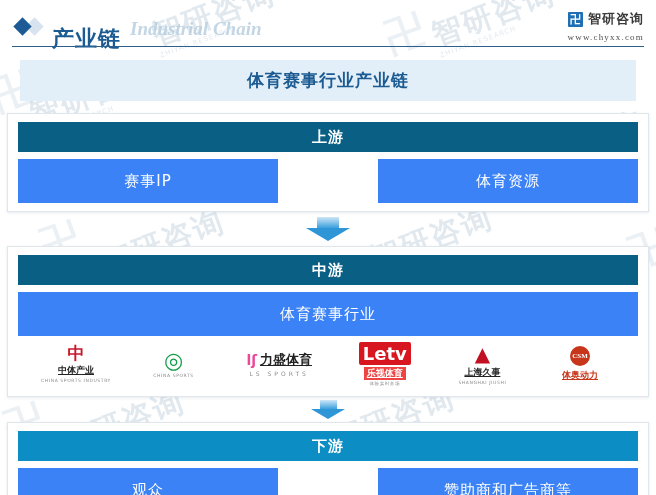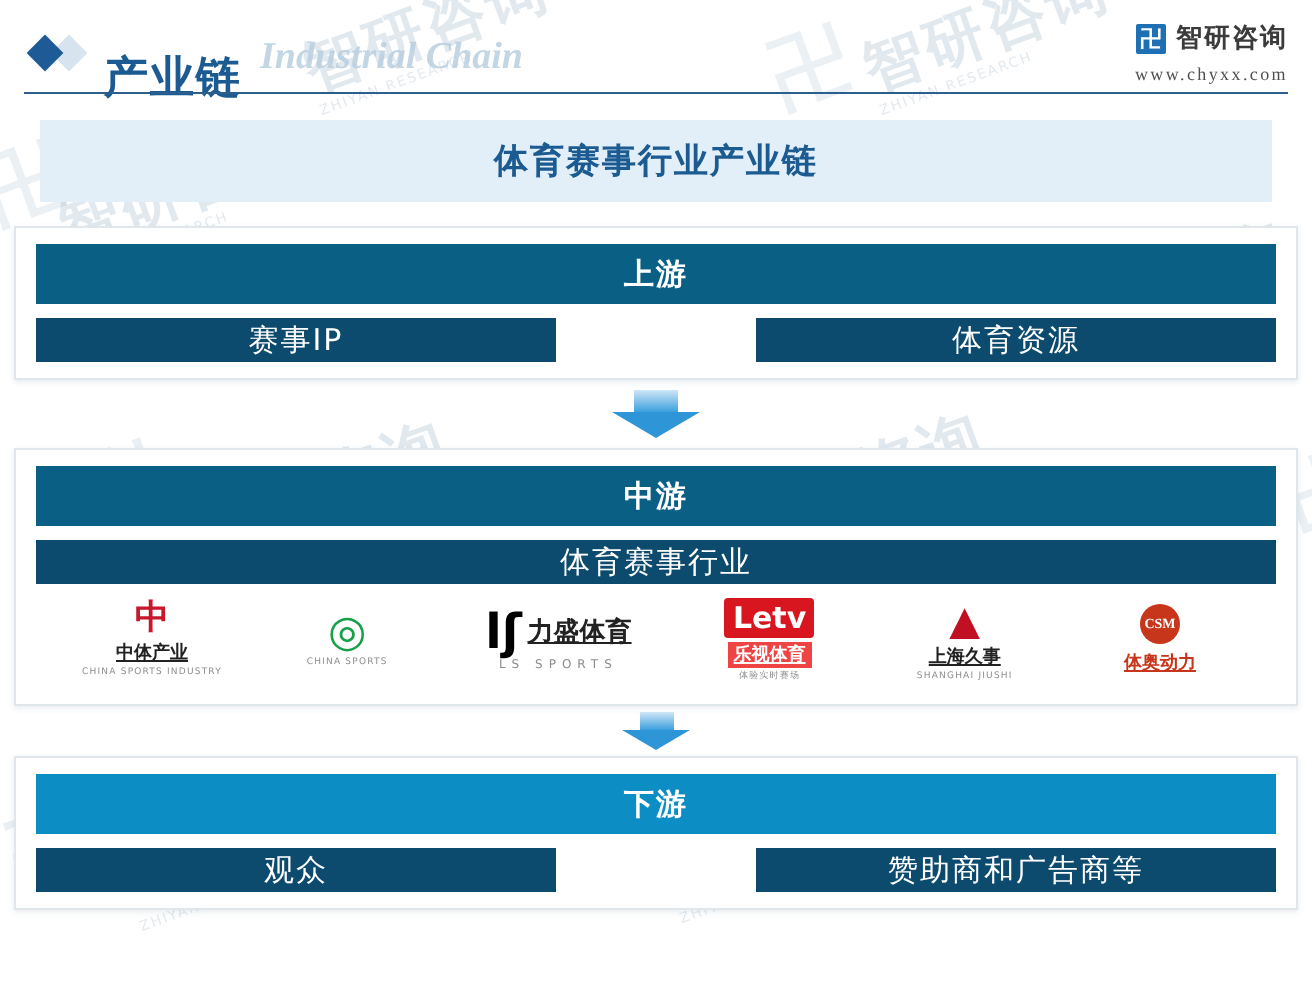--- a/index.html
+++ b/index.html
@@ -188,22 +188,22 @@
   }
   .tier-header.dark  { background: #0a5f85; }
   .tier-header.light { background: #0c8ec4; }
 
   .tier-row {
     display: flex;
     margin-top: 7px;
     gap: 0;
   }
   .tier-item {
-    height: 22px;
-    background: #0c4a6e;
+    height: 44px;
+    background: #3b82f6;
     color: #ffffff;
     display: flex;
     align-items: center;
     justify-content: center;
     font-size: 15px;
     font-family: "DejaVu Sans", sans-serif;
     letter-spacing: 1px;
   }
   .tier-item.half  { width: 260px; }
   .tier-item.full  { width: 100%; }
@@ -255,21 +255,21 @@
   .logo-badge-circle {
     width: 20px; height: 20px;
     border-radius: 50%;
     display: flex; align-items: center; justify-content: center;
     font-size: 7px; font-weight: 700; color: #fff;
     font-family: Liberation Serif, serif;
   }
   .logo-badge-sq {
     padding: 1px 4px;
     border-radius: 2px;
-    font-size: 15px; font-weight: 900; color: #fff;
+    font-size: 18px; font-weight: 900; color: #fff;
     font-family: "DejaVu Sans", sans-serif;
   }
 
   
   .flow-arrow {
     margin: 5px auto 5px auto;
     width: 44px;
     height: 24px;
     position: relative;
   }
@@ -365,21 +365,21 @@
         <span class="logo-en">CHINA SPORTS INDUSTRY</span>
       </div>
 
       <div class="logo-item">
         <span class="logo-glyph" style="color:#16a04a;font-size:22px">◎</span>
         <span class="logo-en">CHINA SPORTS</span>
       </div>
 
       <div class="logo-item" style="width:104px">
         <div class="logo-row-inline">
-          <span class="logo-glyph" style="color:#000000;font-size:24px">lʃ</span>
+          <span class="logo-glyph" style="color:#ec4899;font-size:14px">lʃ</span>
           <span class="logo-cn" style="color:#222;font-size:13px;margin-top:0">力盛体育</span>
         </div>
         <span class="logo-en" style="font-size:6px;letter-spacing:3px">LS SPORTS</span>
       </div>
 
       <div class="logo-item">
         <span class="logo-badge-sq" style="background:#d8161f">Letv</span>
         <span class="logo-cn" style="color:#fff;background:#ef4444;padding:0 3px;margin-top:2px">乐视体育</span>
         <span class="logo-en">体验实时赛场</span>
       </div>

